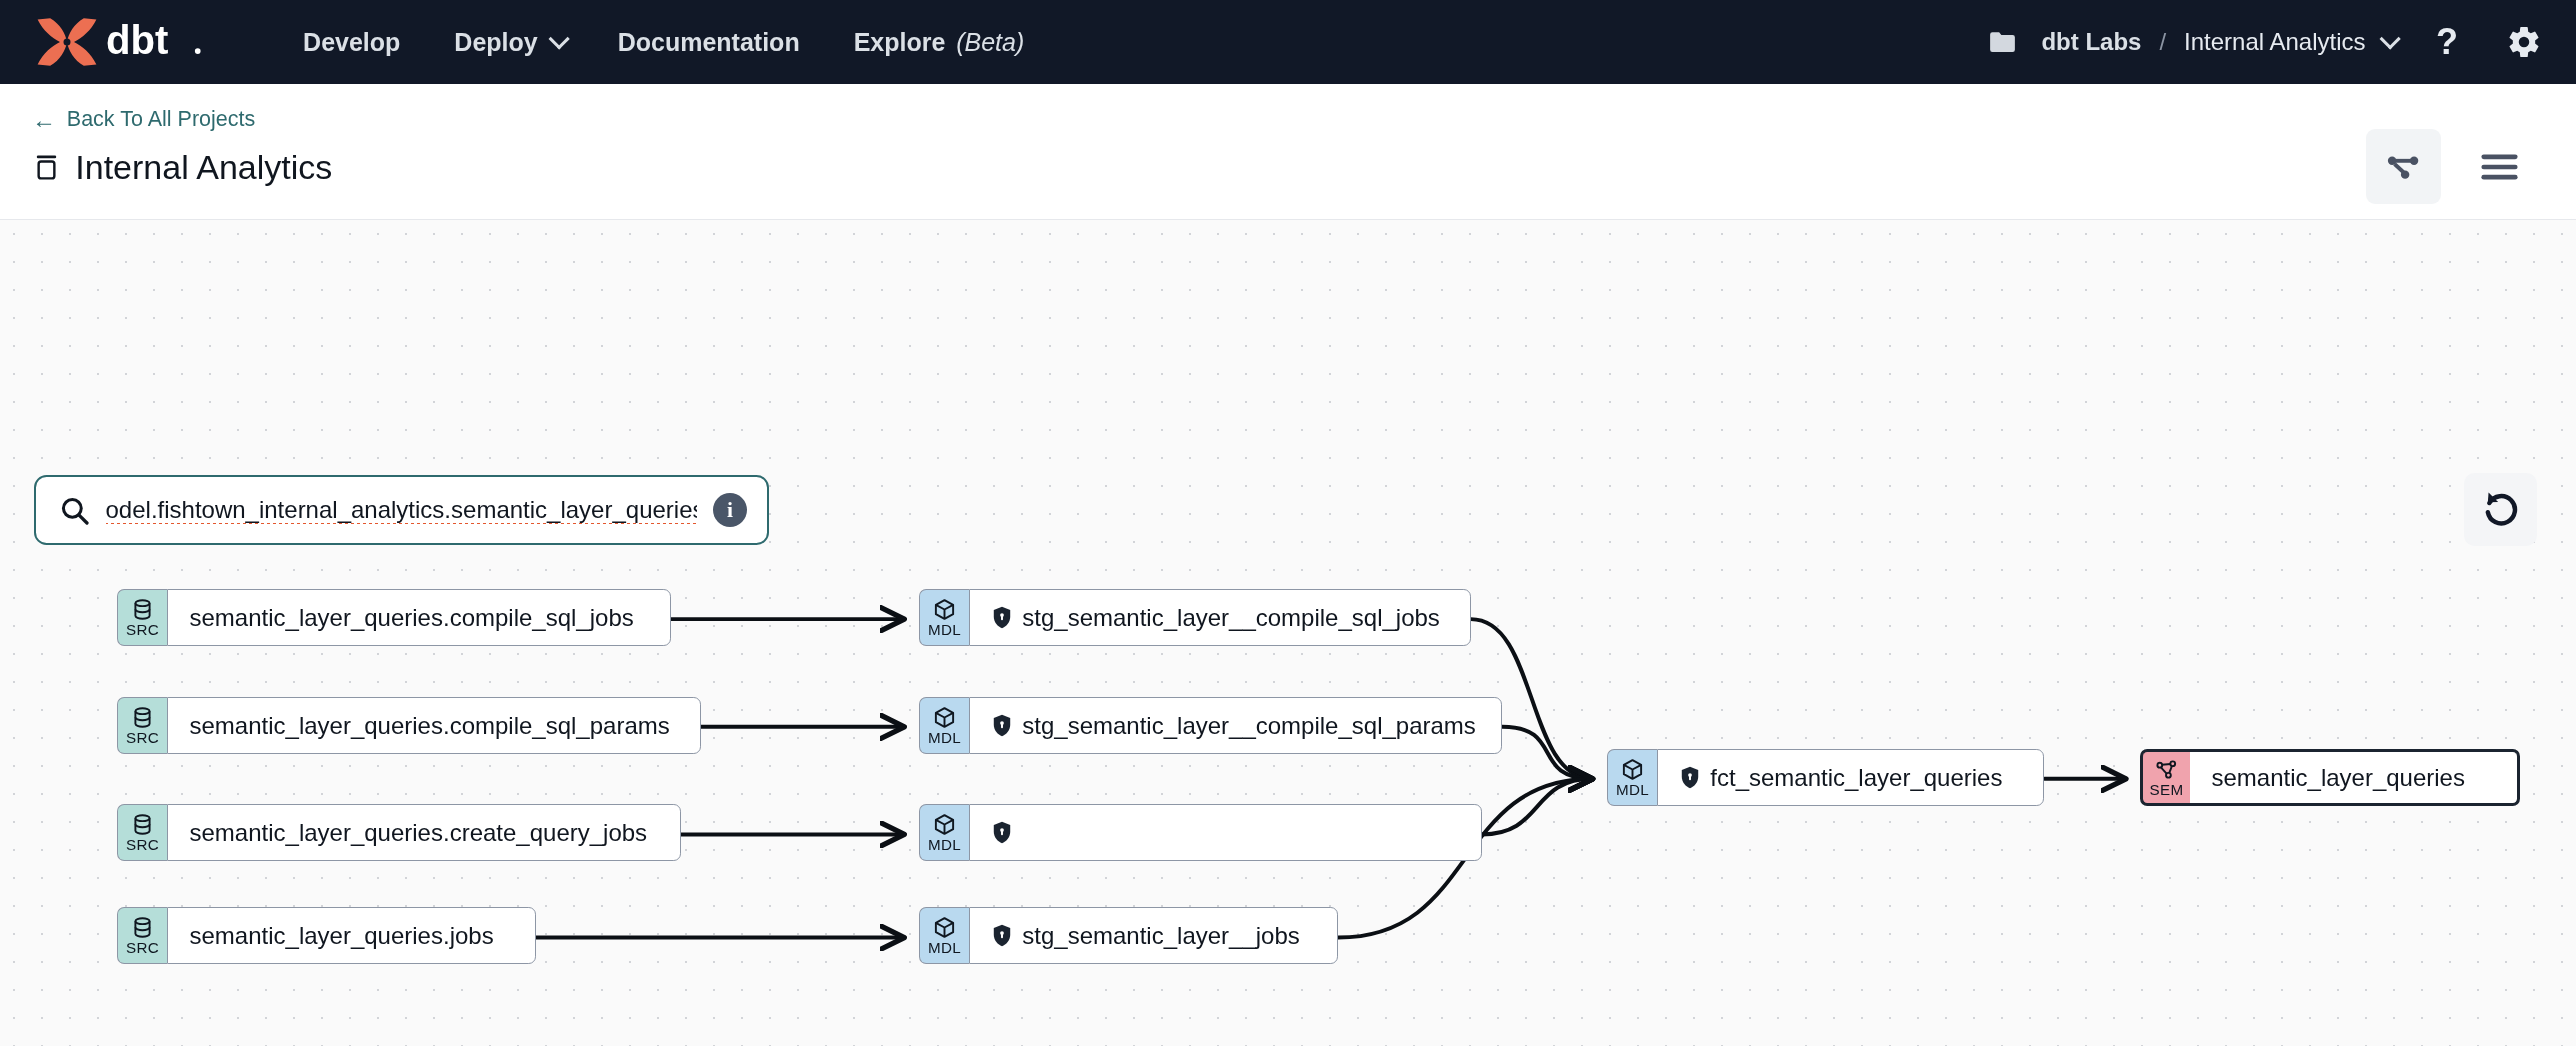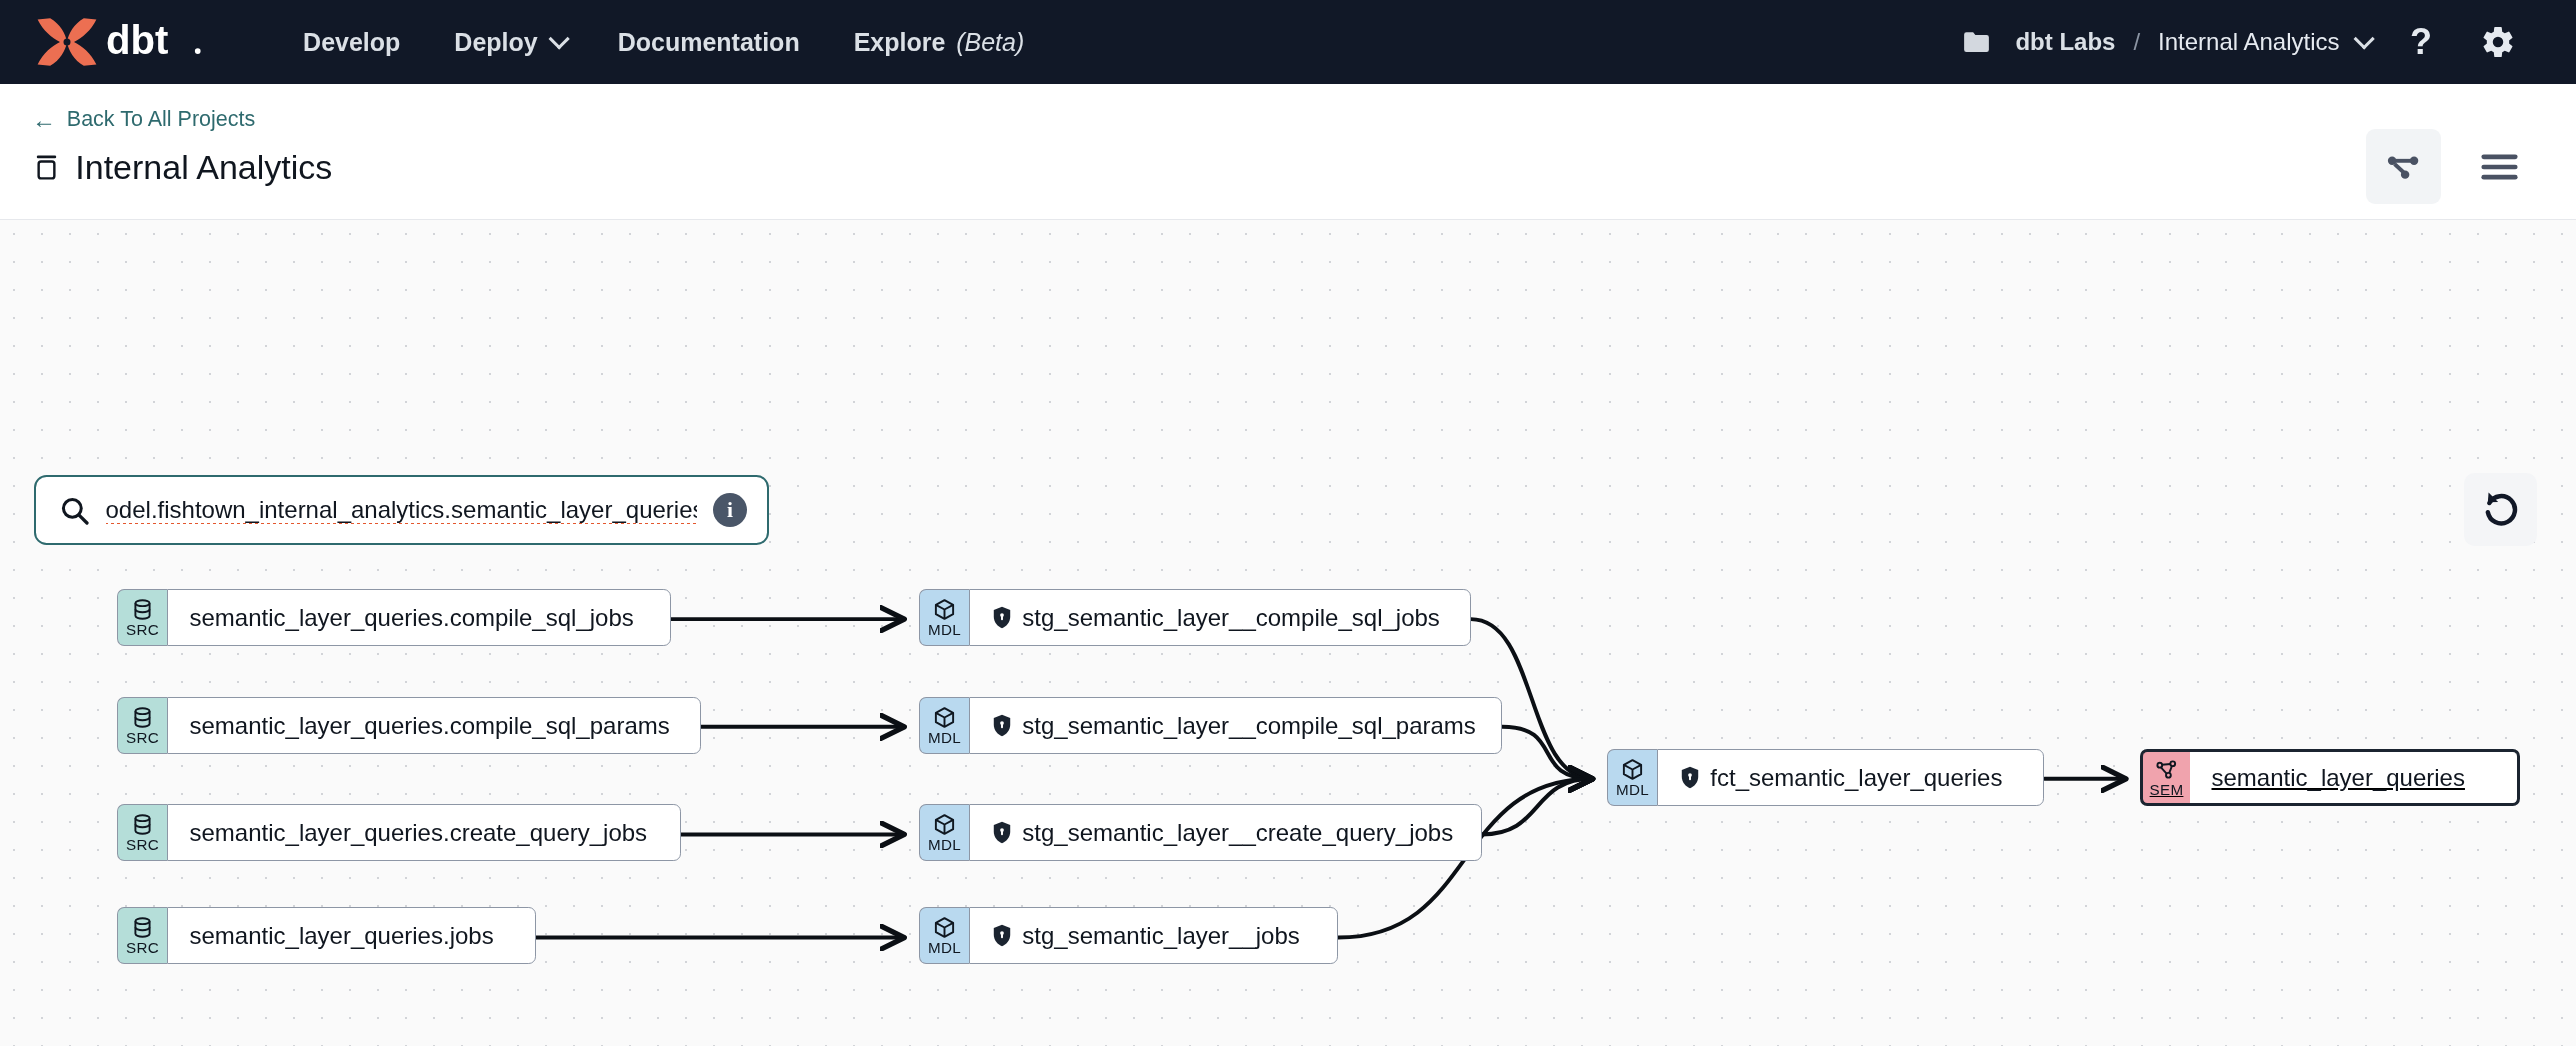--- a/index.html
+++ b/index.html
@@ -9,21 +9,21 @@
     background: #ffffff;
     overflow: hidden;
   }
 
   
   .topnav {
     height: 84px;
     background: #111827;
     display: flex;
     align-items: center;
-    padding: 0 53px 0 32px;
+    padding: 0 27px 0 32px;
     position: relative;
   }
   .brand { display: flex; align-items: center; gap: 0; margin-right: 63px; }
   .logo-mark { width: 70px; height: 56px; }
   .logo-word { height: 43px; margin-left: 3.6px; }
 
   .nav-links { display: flex; align-items: center; gap: 0; }
   .nav-link {
     color: #dbe0e6;
     font-size: 25px;
@@ -180,21 +180,21 @@
     white-space: nowrap;
   }
   .node-label { font-size: 24px; color: #10161f; }
   .shield-icon { width: 20px; height: 23px; flex: 0 0 auto; }
 
   .node.src .node-badge { background: #b5ded9; }
   .node.mdl .node-badge { background: #b9d9ef; }
   .node.sem .node-badge { background: #f0a3ad; border-color: #1b2430; }
   .node.sem .node-body { border: 3.6px solid #1b2430; border-left: none; }
   .node.sem .node-badge { border-width: 3.6px; border-right: none; }
-  .node.selected { z-index: 4; text-decoration: underline; }
+  .node.selected { z-index: 4; }
 </style>
 </head>
 <body>
 
 <div class="topnav">
   <div class="brand">
     <svg class="logo-mark" viewBox="0 0 100 80">
       <path d="M8 8 L26 6 C40 14 48 28 50 40 C52 28 60 14 74 6 L92 8 C84 24 72 34 60 40 C72 46 84 56 92 72 L74 74 C60 66 52 52 50 40 C48 52 40 66 26 74 L8 72 C16 56 28 46 40 40 C28 34 16 24 8 8 Z" fill="#ec6f52"></path>
       <circle cx="50" cy="40" r="5" fill="#111827"></circle>
     </svg>
@@ -414,21 +414,20 @@
       <path d="M3 7.1 L12 12 L21 7.1 M12 12 V21.8" fill="none" stroke="#0f1720" stroke-width="2" stroke-linejoin="round"></path>
     </svg>
        <span class="bt">MDL</span>
      </div>
      <div class="node-body" style="width:513px">
        <svg class="shield-icon" viewBox="0 0 24 28">
   <path d="M12 1 L22 5 V13 C22 20 17 25 12 27 C7 25 2 20 2 13 V5 Z" fill="#1b2430"></path>
   <circle cx="12" cy="11" r="2.3" fill="#ffffff"></circle>
   <rect x="10.8" y="12" width="2.4" height="5.4" rx="1.2" fill="#ffffff"></rect>
 </svg>
-       <span class="node-label">stg_semantic_layer__create_query_jobs</span>
      </div>
         </div>
         <div class="node mdl" style="left: 919px; top: 687px;">
           <div class="node-badge">
        <svg class="bi" viewBox="0 0 24 24">
       <path d="M12 2.2 L21 7.1 V16.9 L12 21.8 L3 16.9 V7.1 Z" fill="none" stroke="#0f1720" stroke-width="2" stroke-linejoin="round"></path>
       <path d="M3 7.1 L12 12 L21 7.1 M12 12 V21.8" fill="none" stroke="#0f1720" stroke-width="2" stroke-linejoin="round"></path>
     </svg>
        <span class="bt">MDL</span>
      </div>

